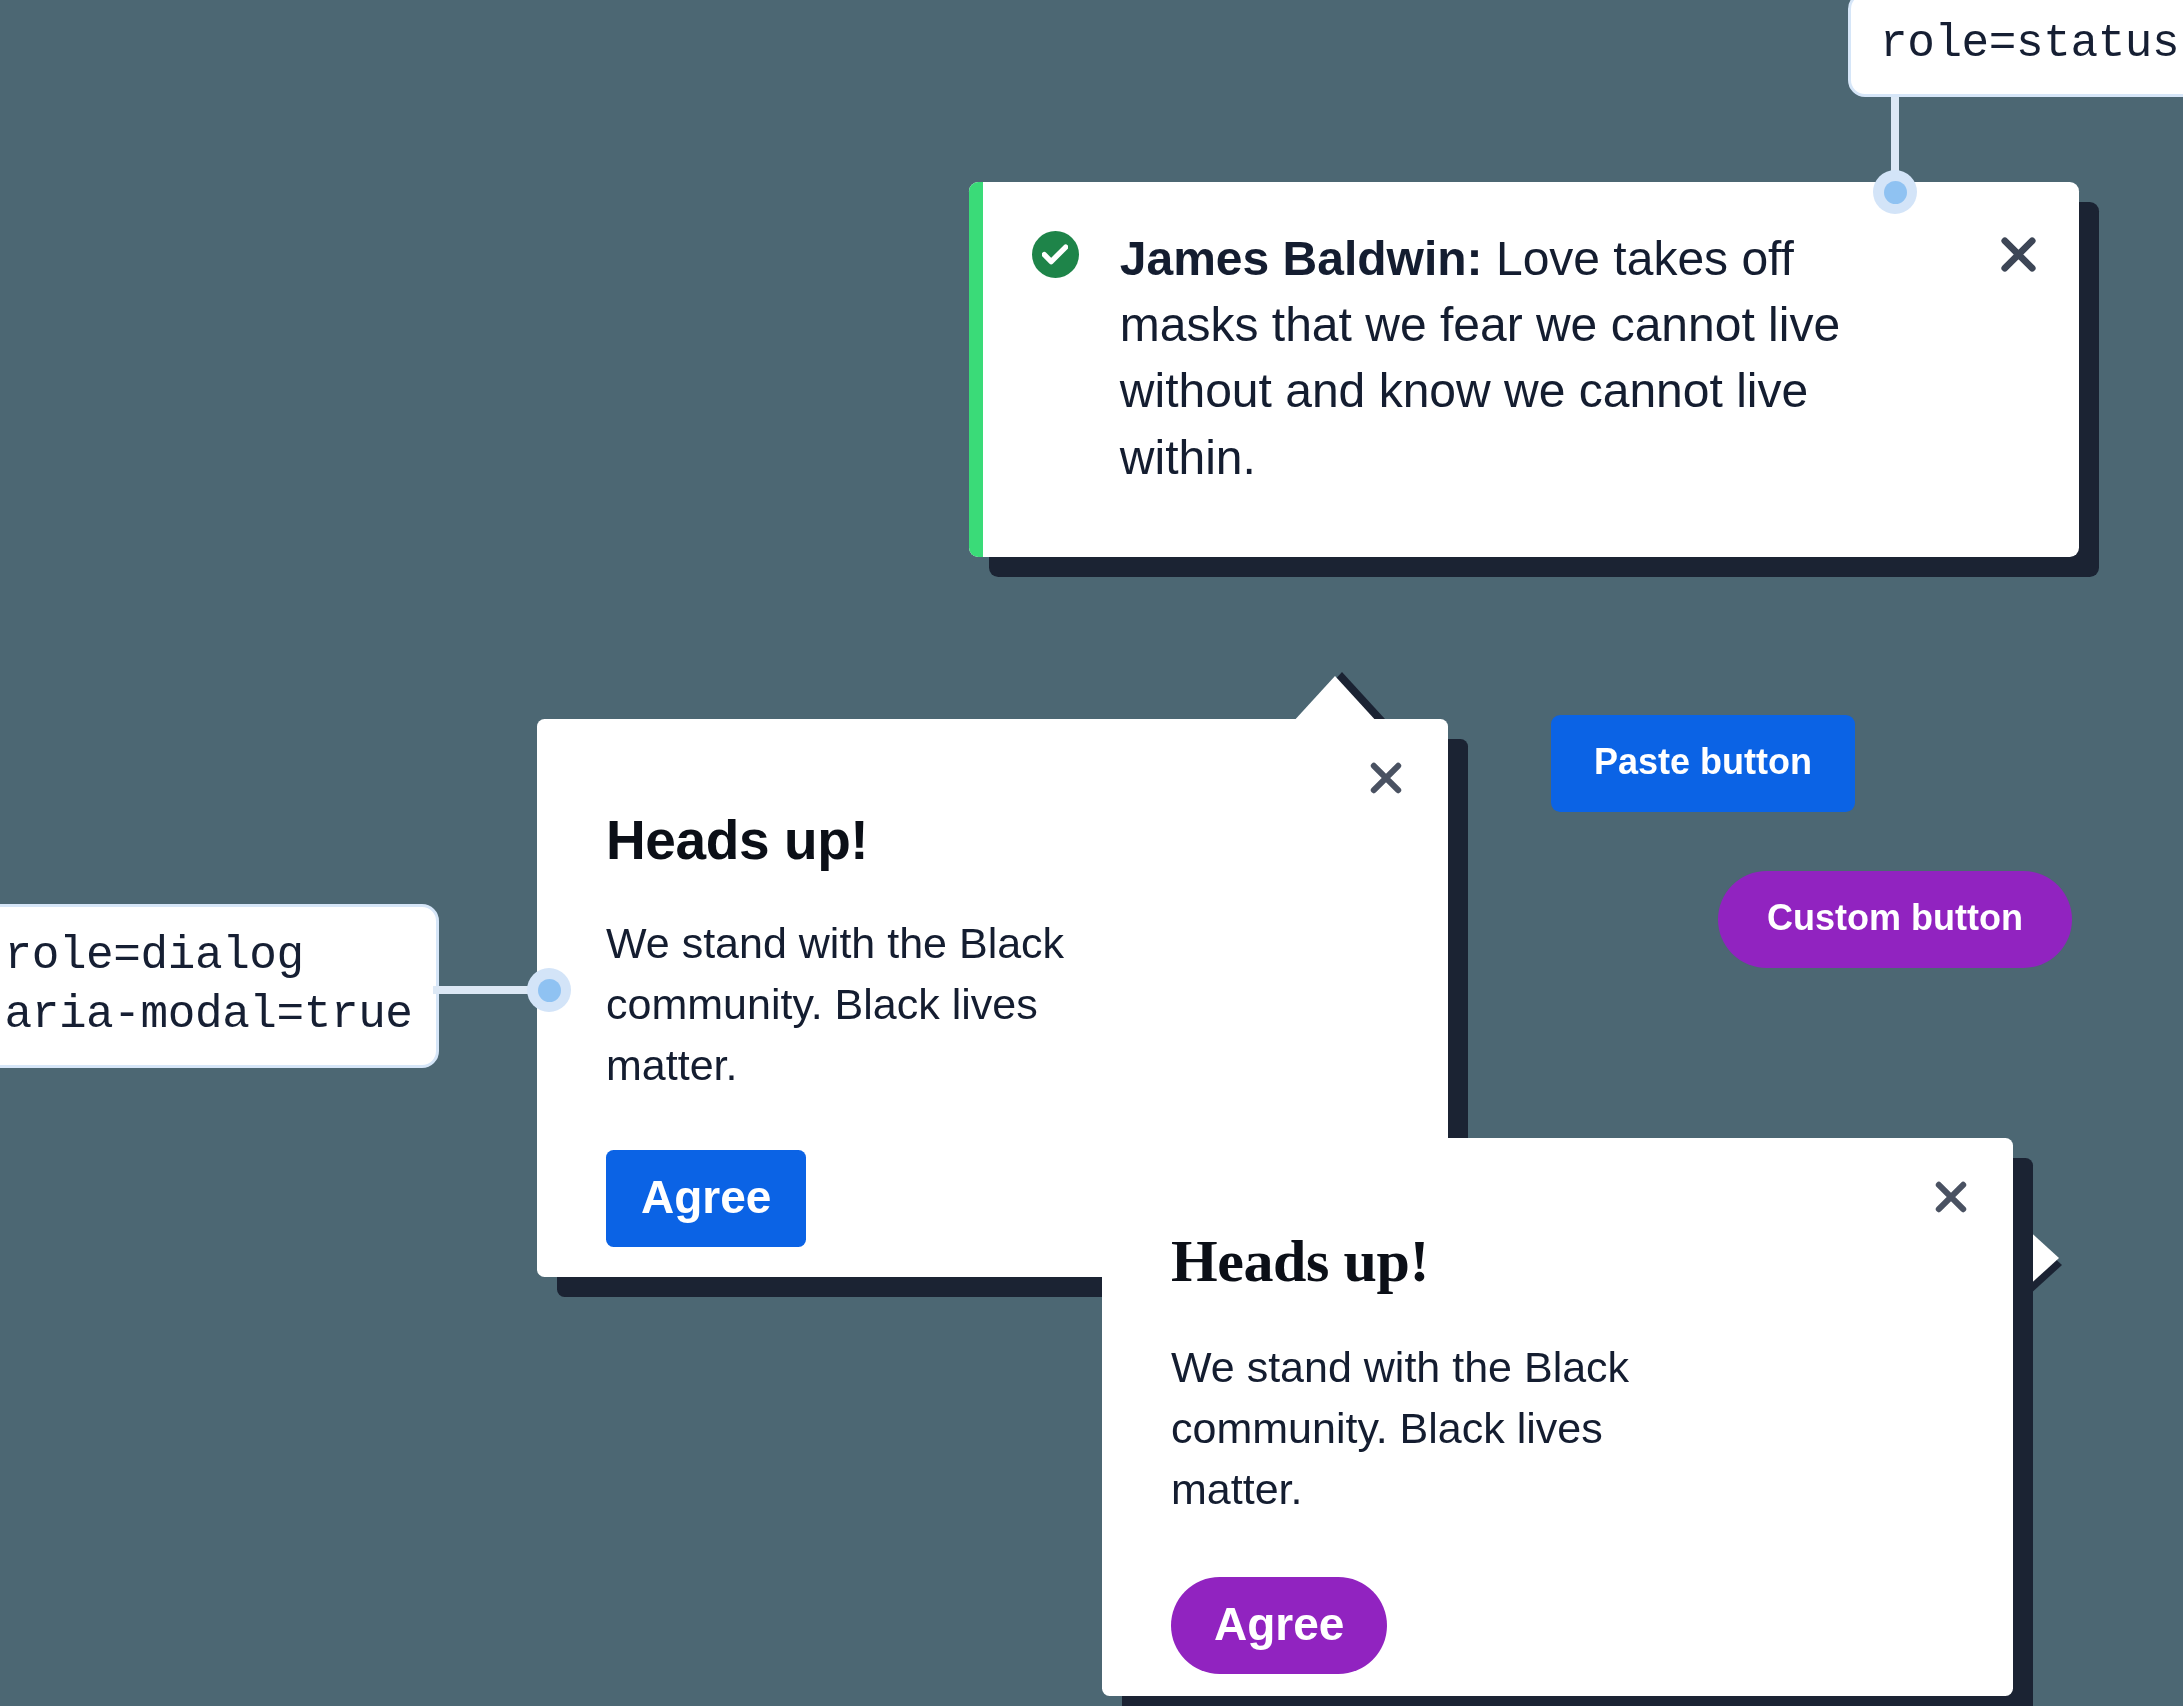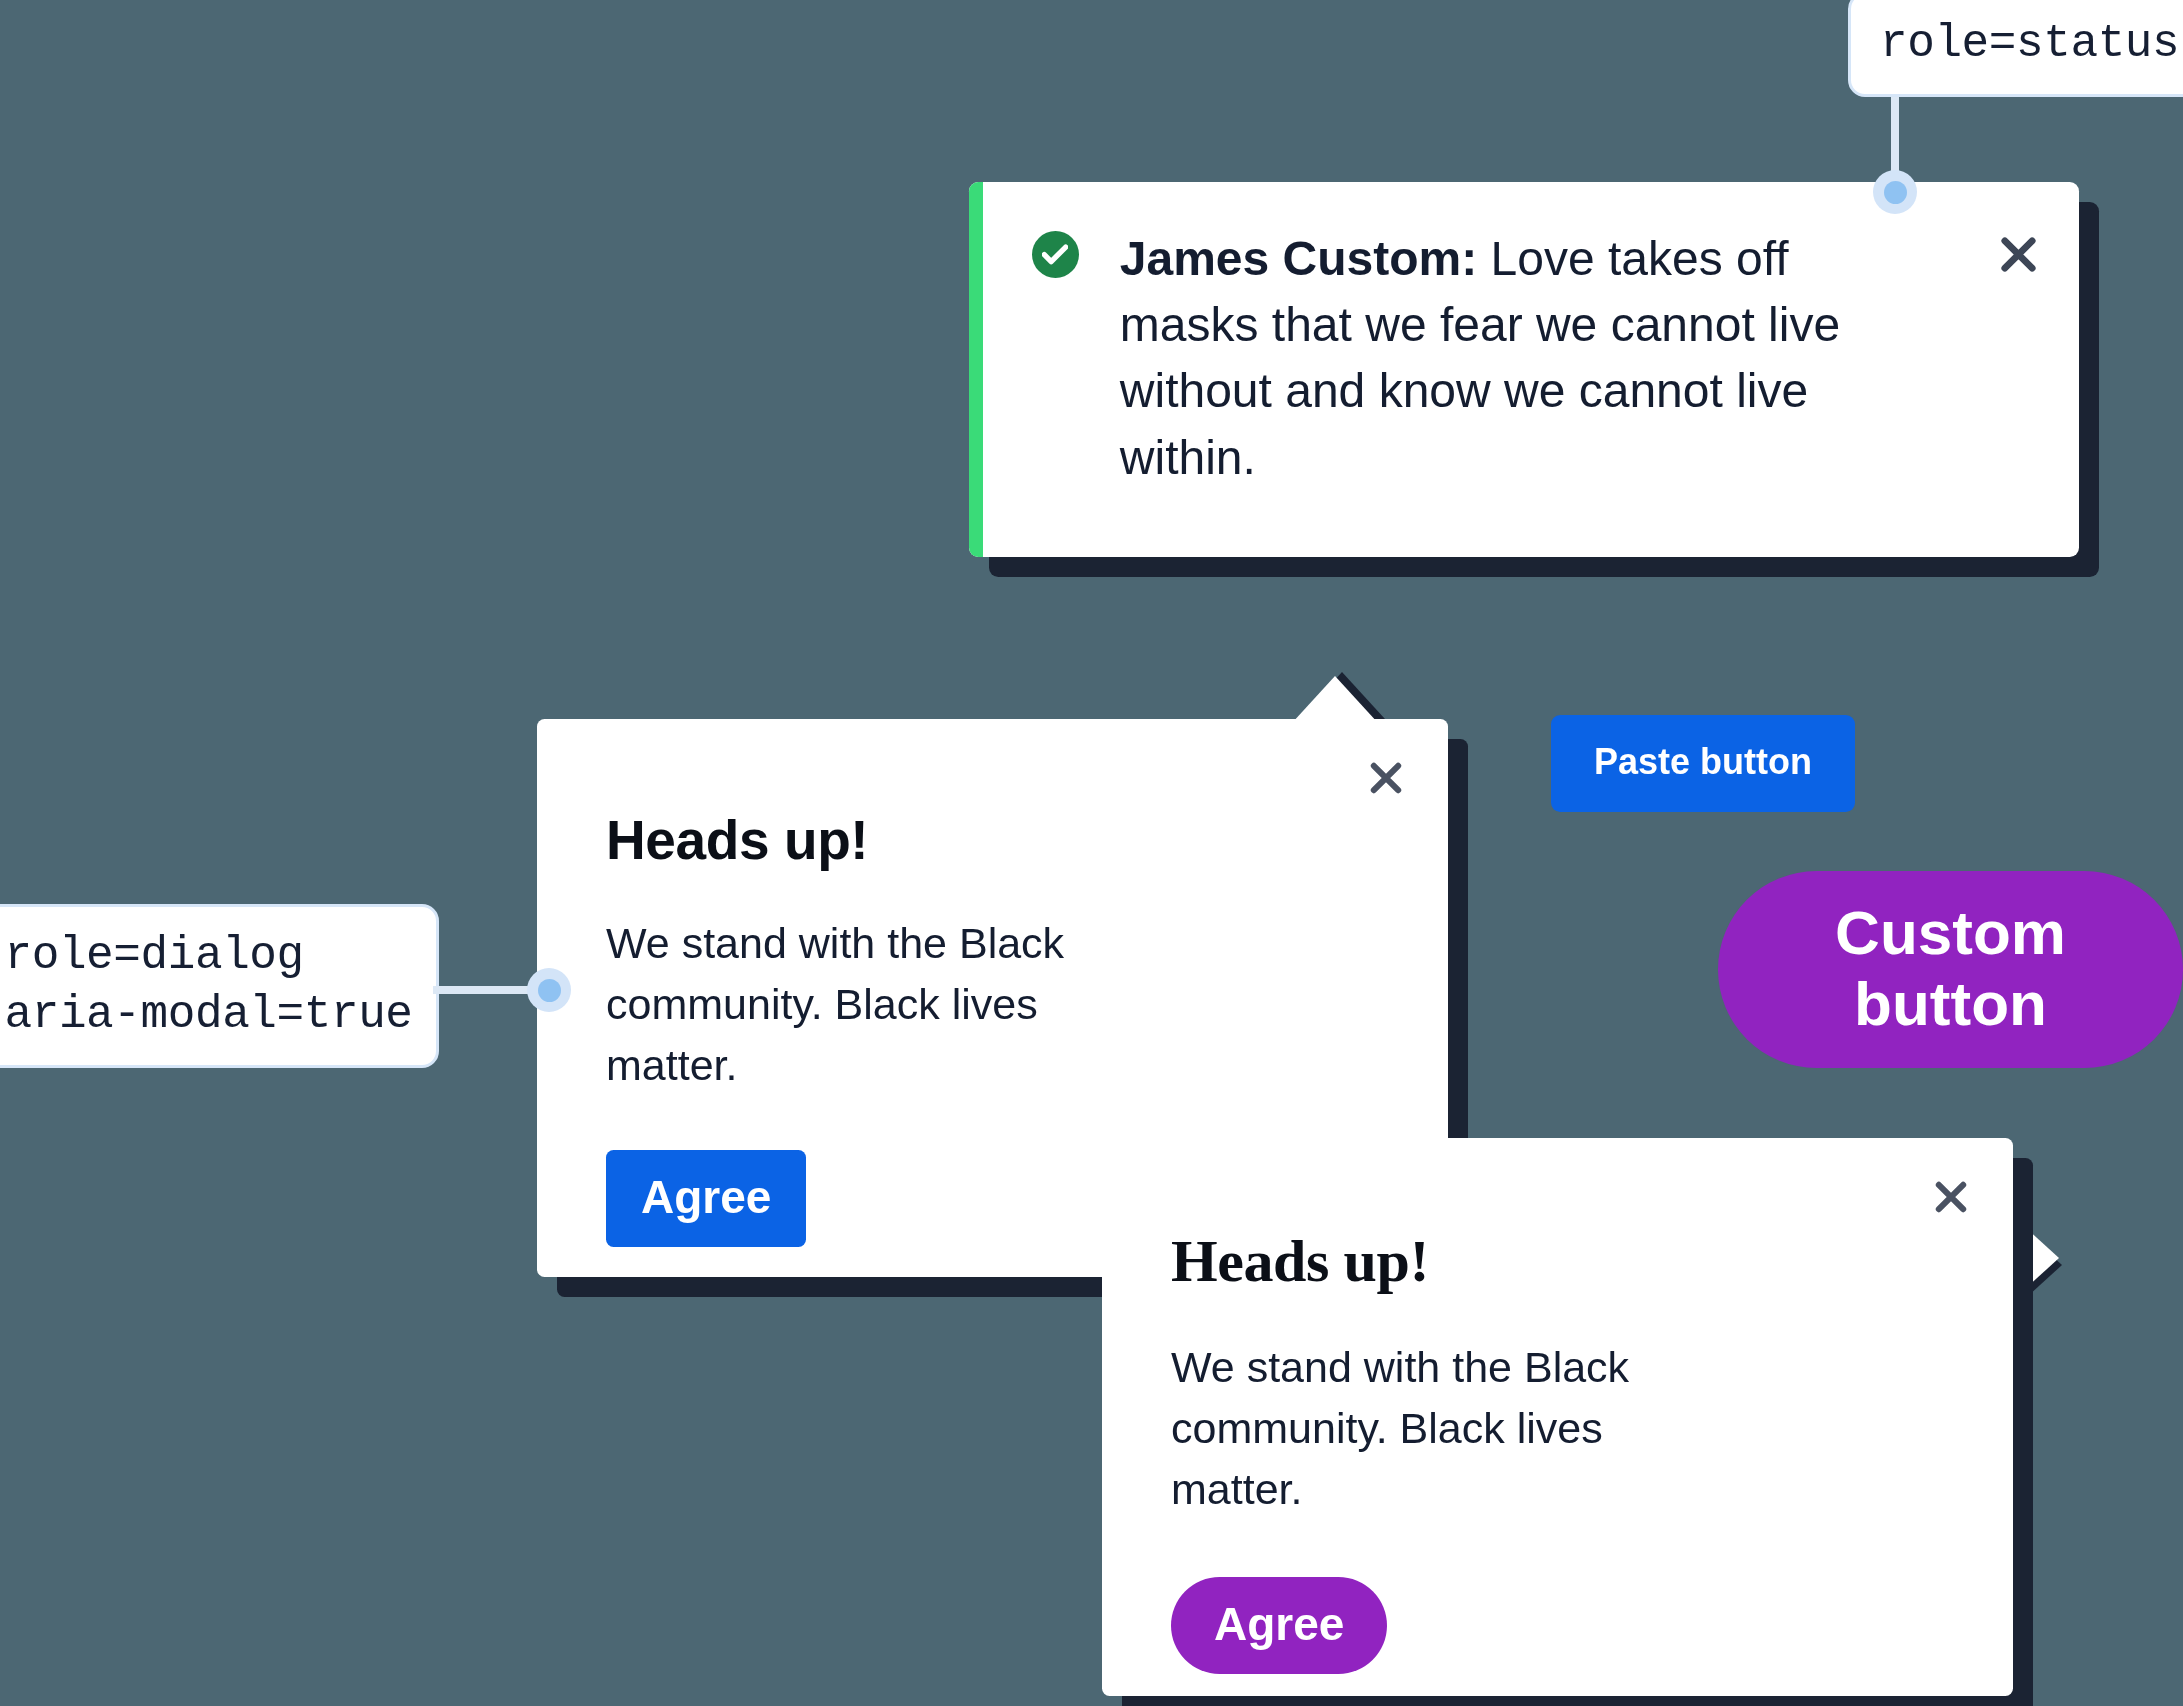--- a/index.html
+++ b/index.html
@@ -257,42 +257,42 @@
     border-radius: 9.2px;
     font-size: 36px;
     padding: 26px 43px 29px 43px;
   }
   .btn-custom {
     position: absolute;
     left: 1718px;
     top: 871px;
     background: #9123c0;
     border-radius: 764px;
-    font-size: 62px;
+    font-size: 36px;
     padding: 26px 49px 29px 49px;
   }
 </style>
 </head>
 <body>
 
 <div class="stage">
 
   <div class="conn conn-v-status"></div>
   <div class="anno anno-status">role=status</div>
 
   <div class="toast hardshadow">
     <div class="toast-bar"></div>
     <div class="toast-body">
       <span class="check-circle">
         <svg width="26" height="21.4" viewBox="0 0 34 28" aria-hidden="true">
           <path d="M3 14 L12 23 L31 4" fill="none" stroke="#ffffff" stroke-width="7" stroke-linecap="round" stroke-linejoin="round"></path>
         </svg>
       </span>
       <div class="toast-text">
-        <b>James Custom:</b><span> Love takes off masks that we fear we cannot live without and know we cannot live within.</span>
+        <b>James Baldwin:</b><span> Love takes off masks that we fear we cannot live without and know we cannot live within.</span>
       </div>
       <button class="toast-close" aria-label="Close">
         <svg width="41" height="41" viewBox="0 0 54 54" aria-hidden="true">
           <path d="M9 9 L45 45 M45 9 L9 45" stroke="#3d4656" stroke-width="9" stroke-linecap="round"></path>
         </svg>
       </button>
     </div>
   </div>
   <div class="dot dot-status"></div>
 

